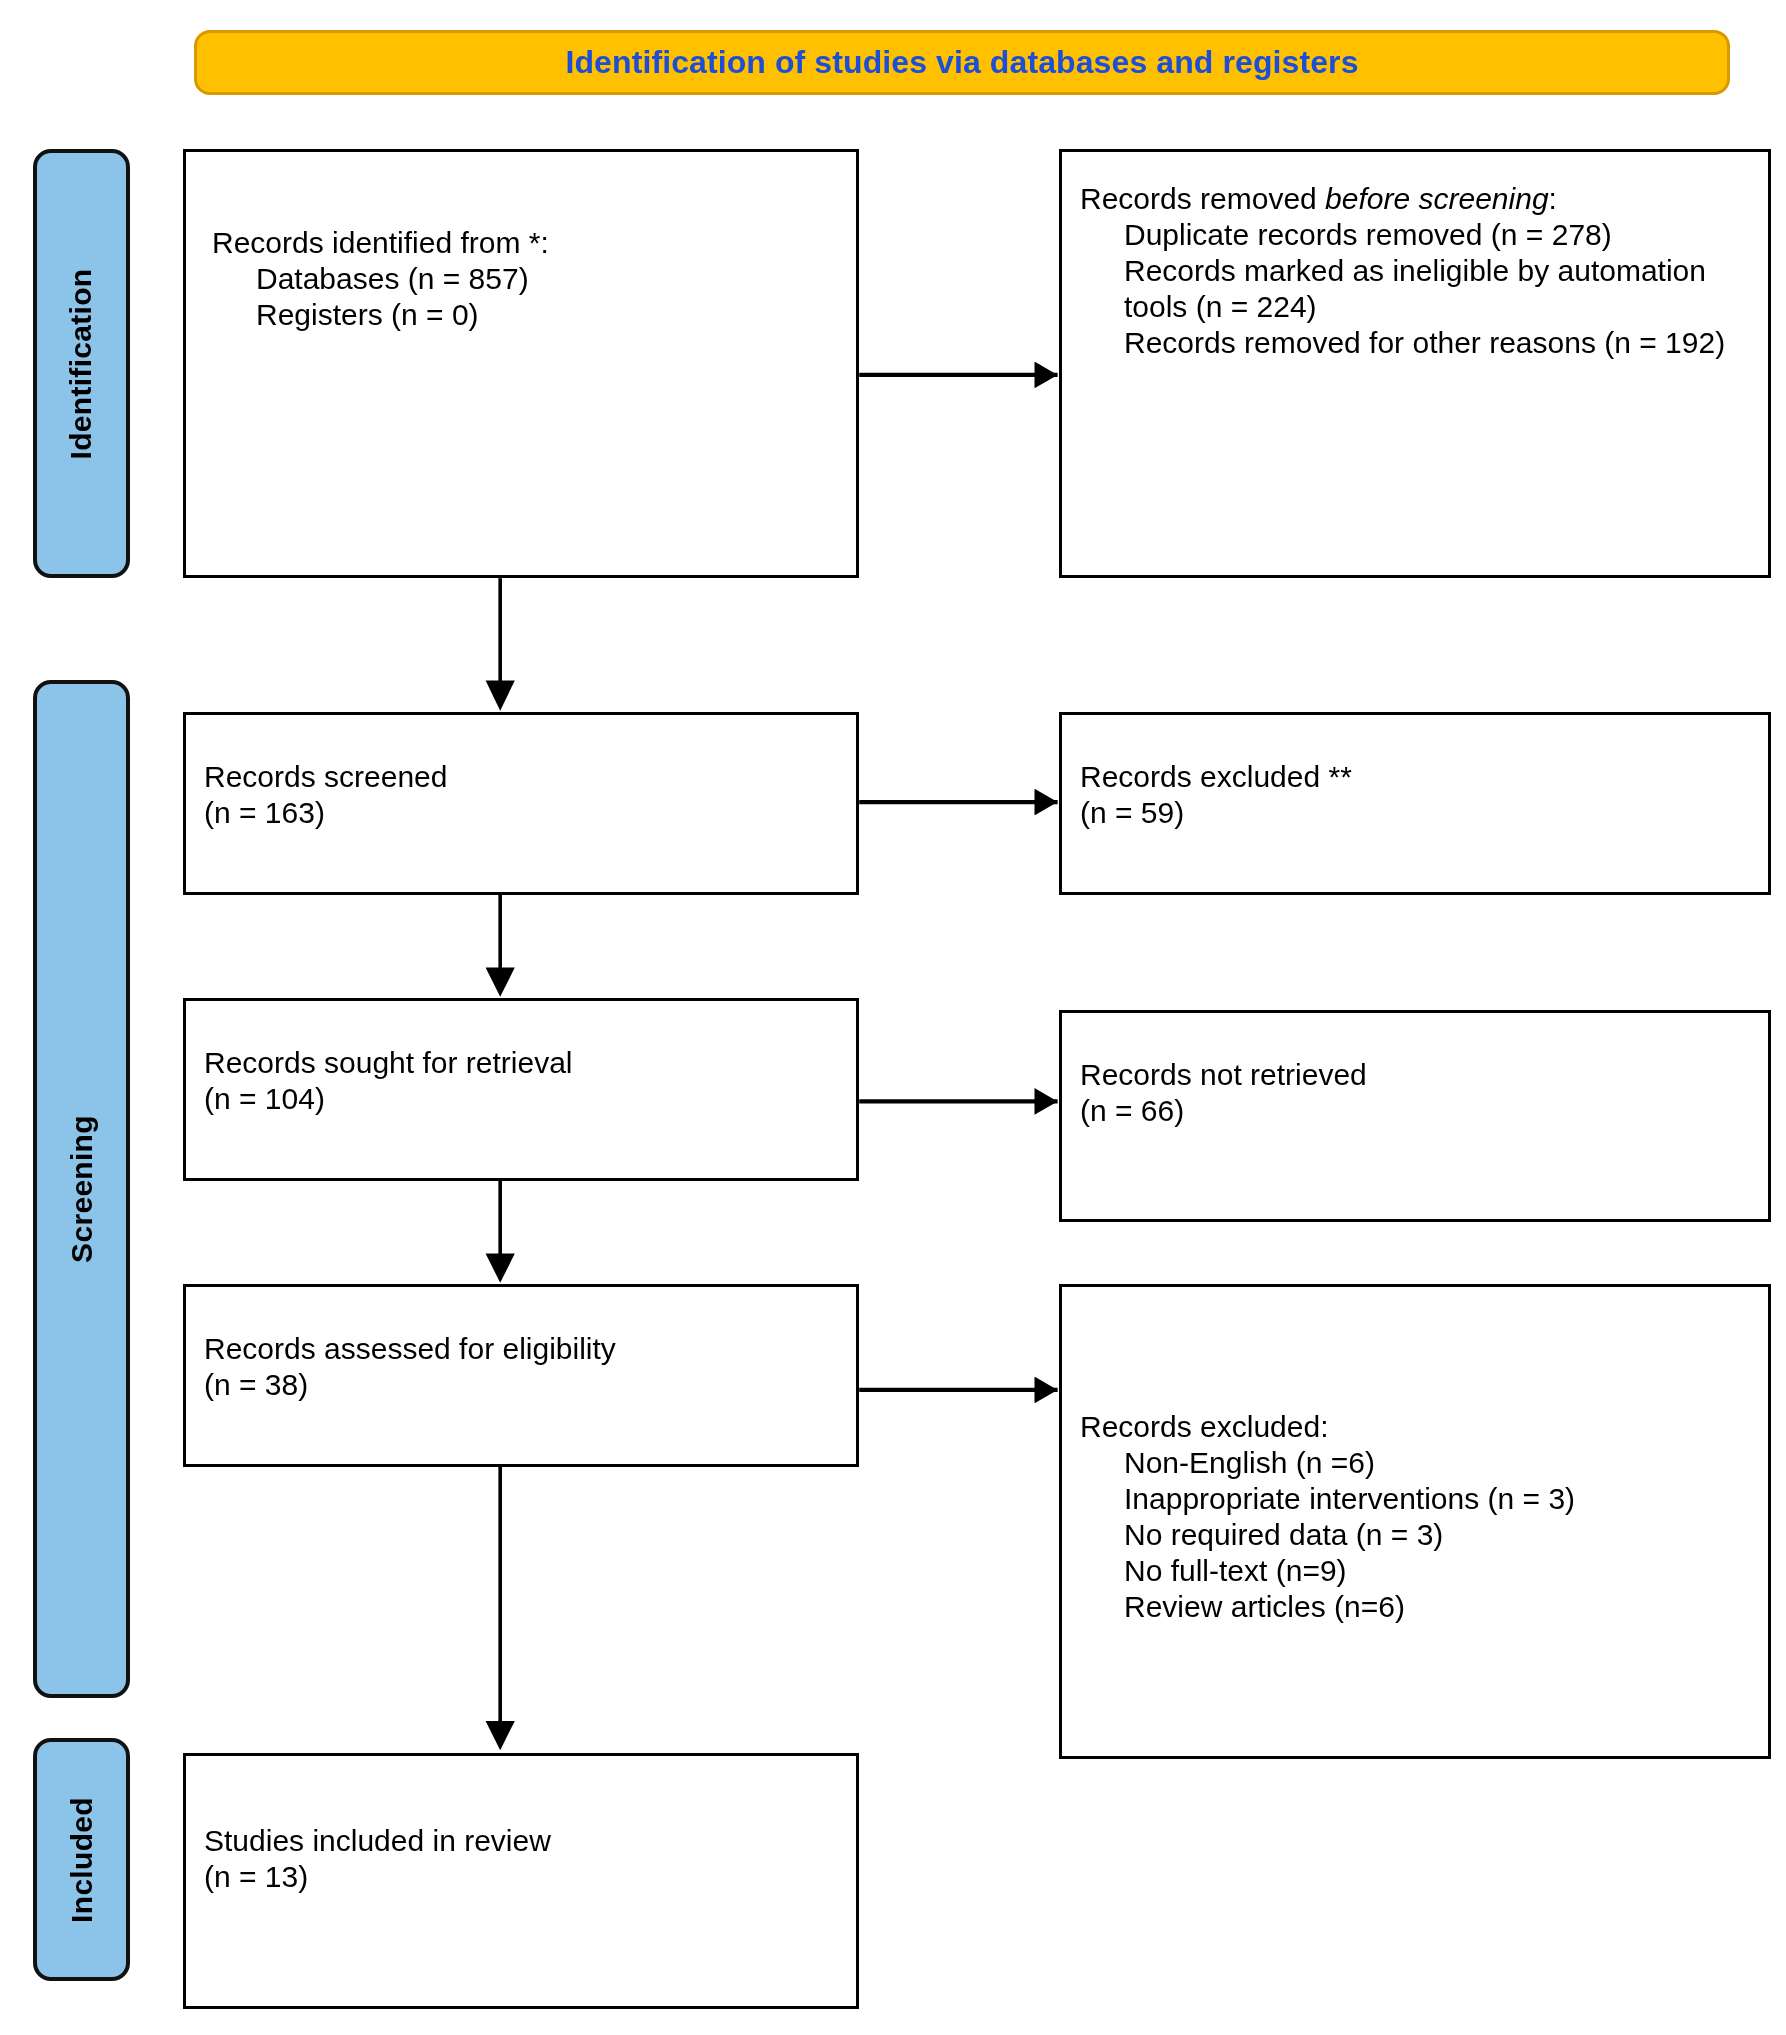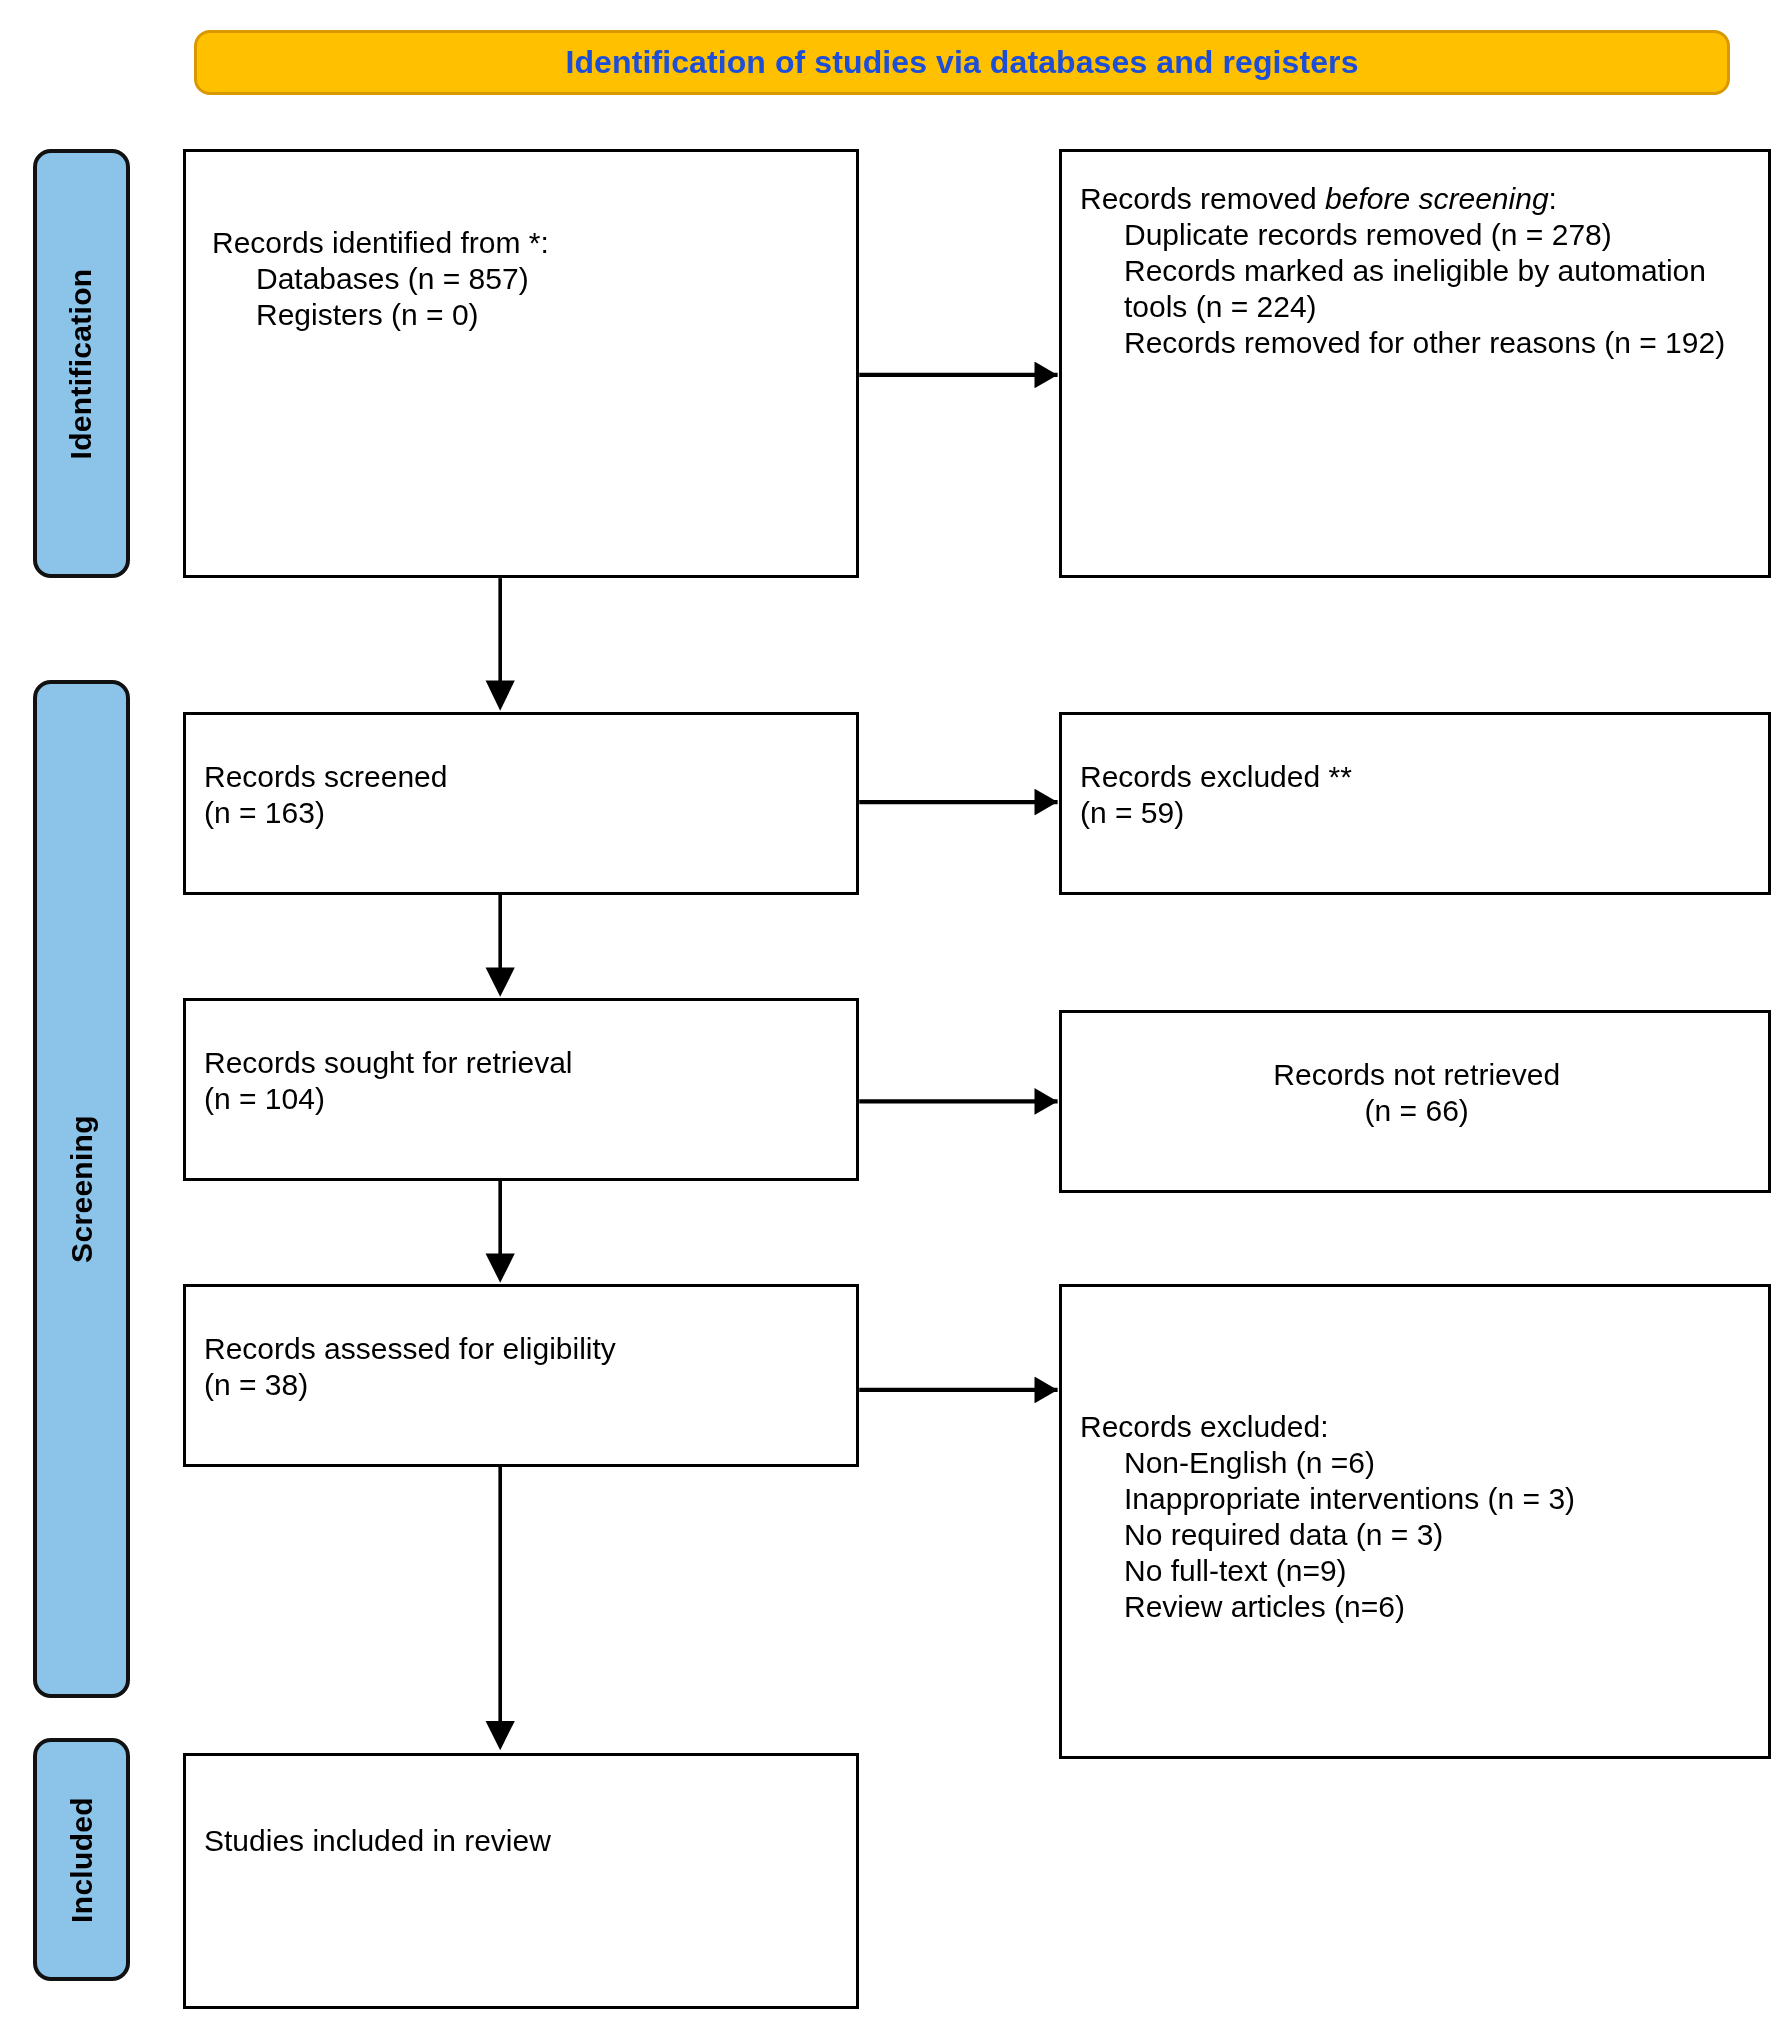--- a/index.html
+++ b/index.html
@@ -94,21 +94,21 @@
   .flow-line.italic-part em {
     font-style: italic;
   }
 
   
   #box-identified      { left: 183px;  top: 149px;  width: 676px; height: 429px; }
   #box-removed-before  { left: 1059px; top: 149px;  width: 712px; height: 429px; }
   #box-screened        { left: 183px;  top: 712px; width: 676px; height: 183px; }
   #box-excluded-1      { left: 1059px; top: 712px; width: 712px; height: 183px; }
   #box-sought          { left: 183px;  top: 998px; width: 676px; height: 183px; }
-  #box-not-retrieved   { left: 1059px; top: 1010px; width: 712px; height: 183px; text-align: center; }
+  #box-not-retrieved   { left: 1059px; top: 1010px; width: 712px; height: 212px; }
   #box-assessed        { left: 183px;  top: 1284px; width: 676px; height: 183px; }
   #box-excluded-2      { left: 1059px; top: 1284px; width: 712px; height: 475px; }
   #box-included        { left: 183px;  top: 1753px; width: 676px; height: 256px; }
 
   
   #box-identified      .flow-box-inner { top: 73px; margin-left: 8px; }
   #box-removed-before  .flow-box-inner { top: 29px; }
   #box-screened        .flow-box-inner { top: 44px; }
   #box-excluded-1      .flow-box-inner { top: 44px; }
   #box-sought          .flow-box-inner { top: 44px; }
@@ -207,20 +207,21 @@
       <div class="flow-line indent">Inappropriate interventions (n = 3)</div>
       <div class="flow-line indent">No required data (n = 3)</div>
       <div class="flow-line indent">No full-text (n=9)</div>
       <div class="flow-line indent">Review articles (n=6)</div>
     </div>
   </div>
 
   <div class="flow-box" id="box-included">
     <div class="flow-box-inner">
       <div class="flow-line">Studies included in review</div>
+      <div class="flow-line">(n = 13)</div>
     </div>
   </div>
 
   <svg id="connectors" viewBox="0 0 2935 3344">
     <defs>
       <marker id="arrowhead-down" markerWidth="16" markerHeight="16" refX="4" refY="8" orient="auto" markerUnits="userSpaceOnUse">
         <polygon points="0,0 8,0 4,16" fill="#000000"></polygon>
       </marker>
       <marker id="arrowhead-right" markerWidth="38" markerHeight="44" refX="38" refY="22" orient="auto" markerUnits="userSpaceOnUse">
         <polygon points="0,0 38,22 0,44" fill="#000000"></polygon>

